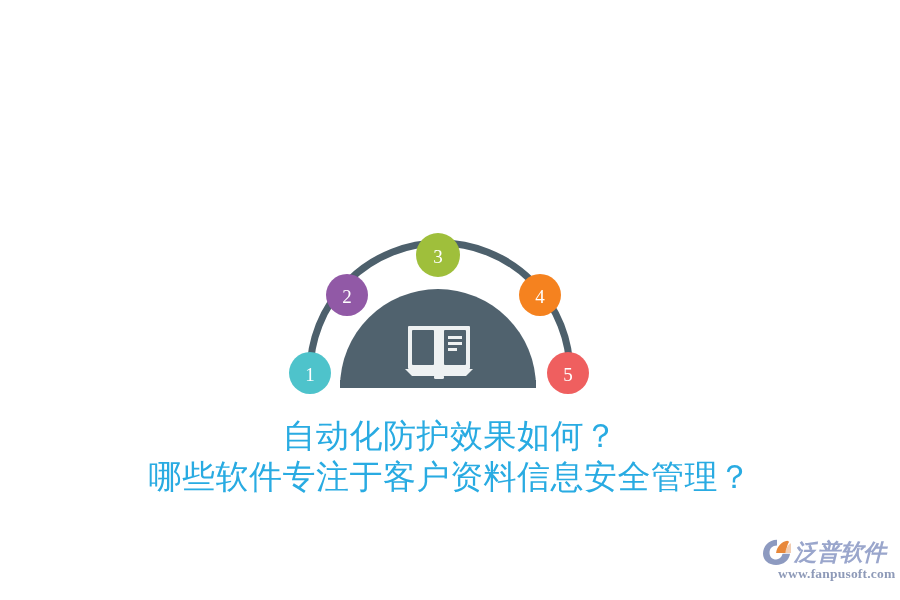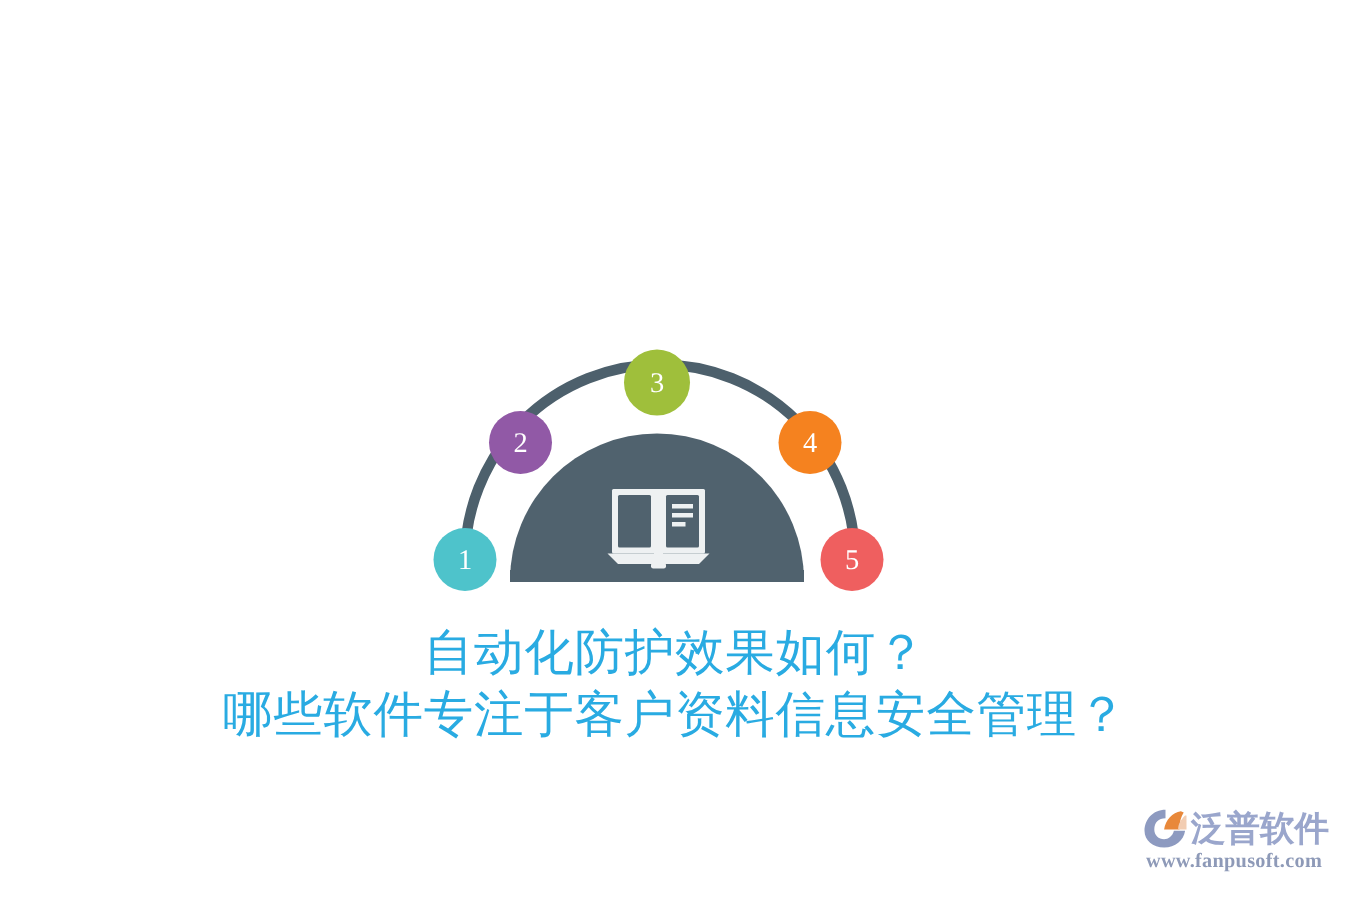--- a/index.html
+++ b/index.html
@@ -83,29 +83,30 @@
     margin-right: 2px;
   }
   .logo-name {
     font-family: "Liberation Sans", sans-serif;
     font-size: 23px;
     font-weight: bold;
     color: #9aa6cc;
     letter-spacing: 0px;
     line-height: 28px;
     white-space: nowrap;
+    font-style: italic;
   }
   .logo-url {
     font-family: "Liberation Serif", serif;
     font-size: 13.5px;
     font-weight: bold;
     color: #8e9ab8;
     letter-spacing: 0.2px;
     margin-top: -1px;
-    margin-left: 2px;
+    margin-left: 16px;
     white-space: nowrap;
   }
 </style>
 </head>
 <body>
 
 <div id="page">
 
   <div class="diagram-wrap">
     <svg class="diagram-svg" viewBox="0 0 320 180" xmlns="http://www.w3.org/2000/svg">

